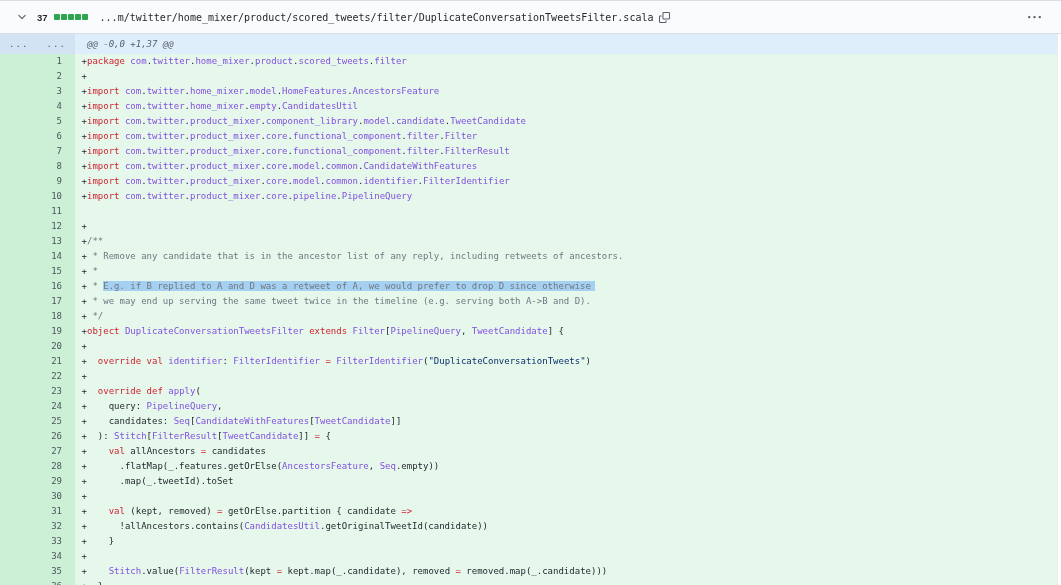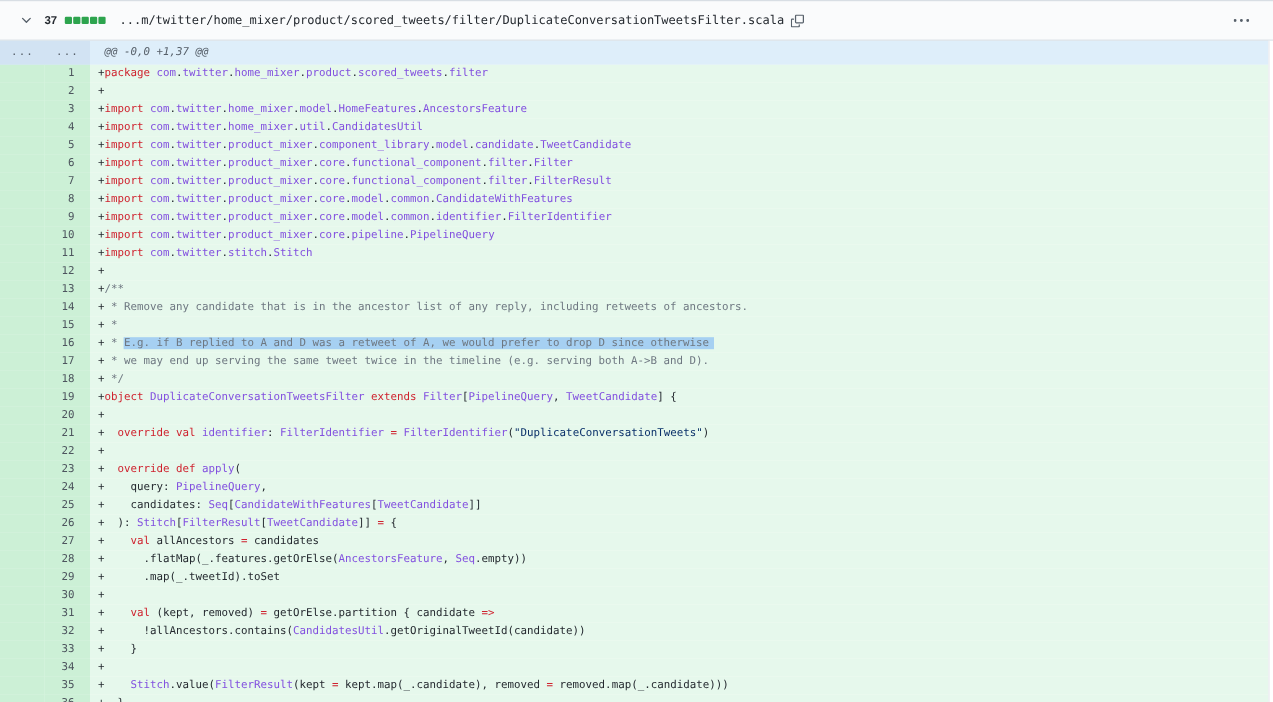--- a/index.html
+++ b/index.html
@@ -109,21 +109,21 @@
         <span class="code"><span class="sign">+</span></span>
       </div>
       <div class="row">
         <span class="gut"></span>
         <span class="gut num">3</span>
         <span class="code"><span class="sign">+</span><span class="tok-k">import </span><span class="tok-e">com</span><span class="tok-d">.</span><span class="tok-e">twitter</span><span class="tok-d">.</span><span class="tok-e">home_mixer</span><span class="tok-d">.</span><span class="tok-e">model</span><span class="tok-d">.</span><span class="tok-e">HomeFeatures</span><span class="tok-d">.</span><span class="tok-e">AncestorsFeature</span></span>
       </div>
       <div class="row">
         <span class="gut"></span>
         <span class="gut num">4</span>
-        <span class="code"><span class="sign">+</span><span class="tok-k">import </span><span class="tok-e">com</span><span class="tok-d">.</span><span class="tok-e">twitter</span><span class="tok-d">.</span><span class="tok-e">home_mixer</span><span class="tok-d">.</span><span class="tok-e">util</span><span class="tok-d">.</span><span class="tok-e">CandidatesUtil</span></span>
+        <span class="code"><span class="sign">+</span><span class="tok-k">import </span><span class="tok-e">com</span><span class="tok-d">.</span><span class="tok-e">twitter</span><span class="tok-d">.</span><span class="tok-e">home_mixer</span><span class="tok-d">.</span><span class="tok-e">empty</span><span class="tok-d">.</span><span class="tok-e">CandidatesUtil</span></span>
       </div>
       <div class="row">
         <span class="gut"></span>
         <span class="gut num">5</span>
         <span class="code"><span class="sign">+</span><span class="tok-k">import </span><span class="tok-e">com</span><span class="tok-d">.</span><span class="tok-e">twitter</span><span class="tok-d">.</span><span class="tok-e">product_mixer</span><span class="tok-d">.</span><span class="tok-e">component_library</span><span class="tok-d">.</span><span class="tok-e">model</span><span class="tok-d">.</span><span class="tok-e">candidate</span><span class="tok-d">.</span><span class="tok-e">TweetCandidate</span></span>
       </div>
       <div class="row">
         <span class="gut"></span>
         <span class="gut num">6</span>
         <span class="code"><span class="sign">+</span><span class="tok-k">import </span><span class="tok-e">com</span><span class="tok-d">.</span><span class="tok-e">twitter</span><span class="tok-d">.</span><span class="tok-e">product_mixer</span><span class="tok-d">.</span><span class="tok-e">core</span><span class="tok-d">.</span><span class="tok-e">functional_component</span><span class="tok-d">.</span><span class="tok-e">filter</span><span class="tok-d">.</span><span class="tok-e">Filter</span></span>
@@ -144,21 +144,20 @@
         <span class="code"><span class="sign">+</span><span class="tok-k">import </span><span class="tok-e">com</span><span class="tok-d">.</span><span class="tok-e">twitter</span><span class="tok-d">.</span><span class="tok-e">product_mixer</span><span class="tok-d">.</span><span class="tok-e">core</span><span class="tok-d">.</span><span class="tok-e">model</span><span class="tok-d">.</span><span class="tok-e">common</span><span class="tok-d">.</span><span class="tok-e">identifier</span><span class="tok-d">.</span><span class="tok-e">FilterIdentifier</span></span>
       </div>
       <div class="row">
         <span class="gut"></span>
         <span class="gut num">10</span>
         <span class="code"><span class="sign">+</span><span class="tok-k">import </span><span class="tok-e">com</span><span class="tok-d">.</span><span class="tok-e">twitter</span><span class="tok-d">.</span><span class="tok-e">product_mixer</span><span class="tok-d">.</span><span class="tok-e">core</span><span class="tok-d">.</span><span class="tok-e">pipeline</span><span class="tok-d">.</span><span class="tok-e">PipelineQuery</span></span>
       </div>
       <div class="row">
         <span class="gut"></span>
         <span class="gut num">11</span>
-        <span class="code"><span class="sign">+</span><span class="tok-k">import </span><span class="tok-e">com</span><span class="tok-d">.</span><span class="tok-e">twitter</span><span class="tok-d">.</span><span class="tok-e">stitch</span><span class="tok-d">.</span><span class="tok-e">Stitch</span></span>
       </div>
       <div class="row">
         <span class="gut"></span>
         <span class="gut num">12</span>
         <span class="code"><span class="sign">+</span></span>
       </div>
       <div class="row">
         <span class="gut"></span>
         <span class="gut num">13</span>
         <span class="code"><span class="sign">+</span><span class="tok-c">/**</span></span>

